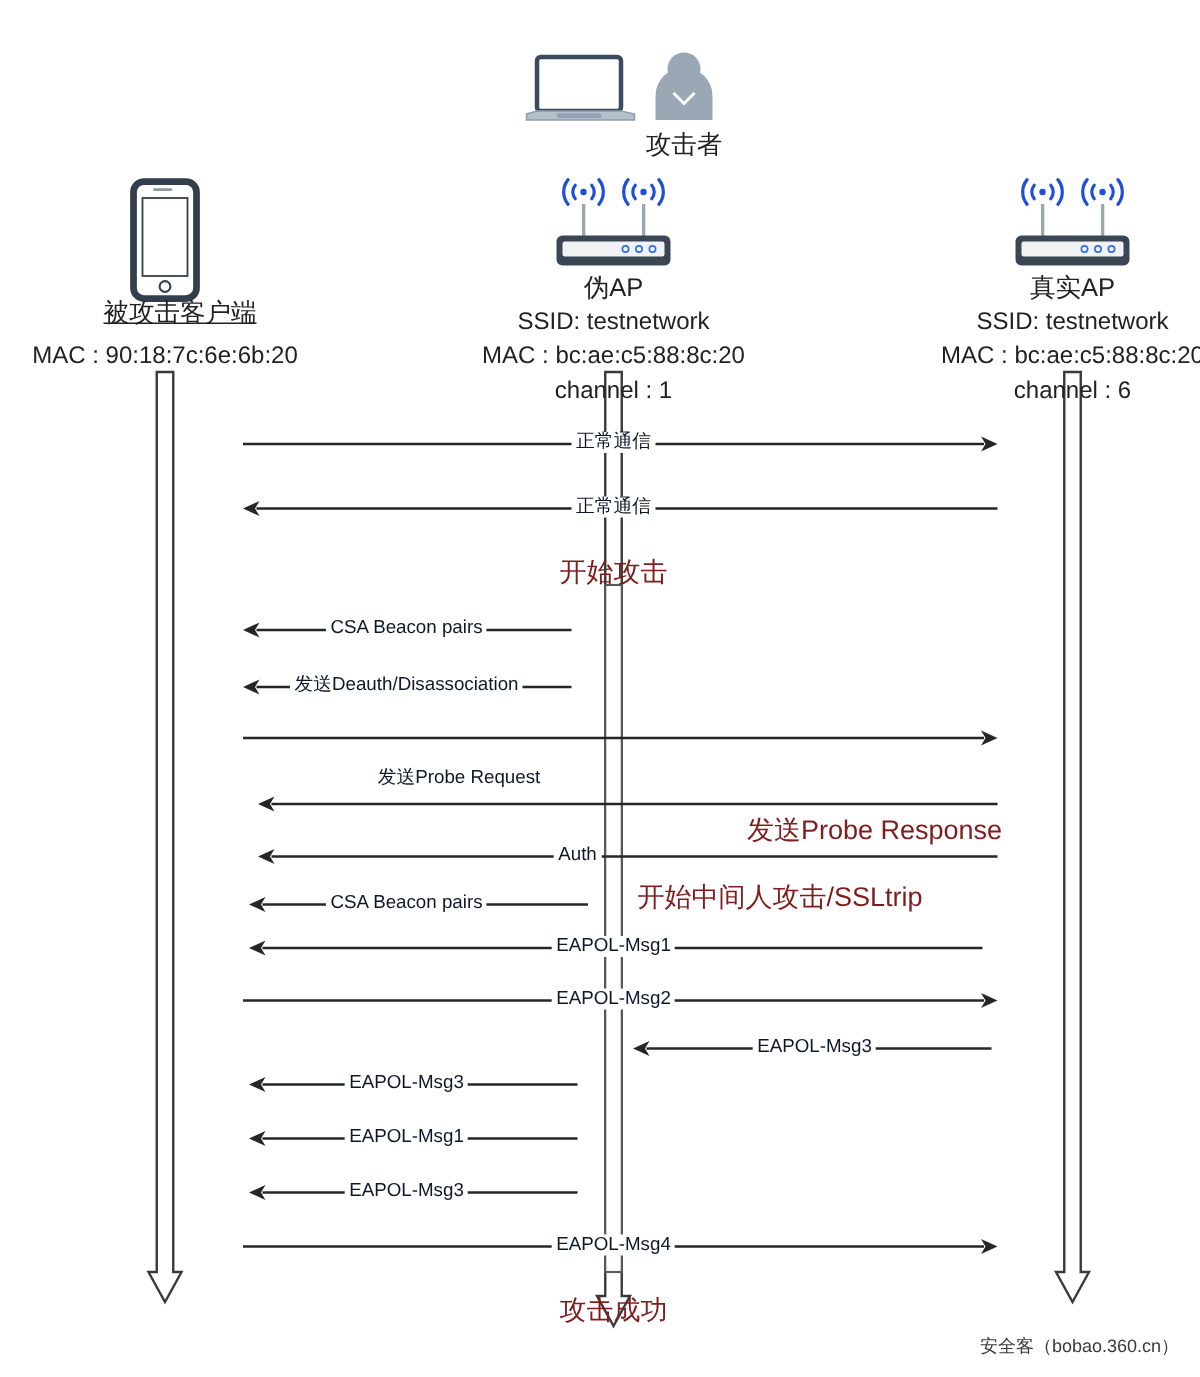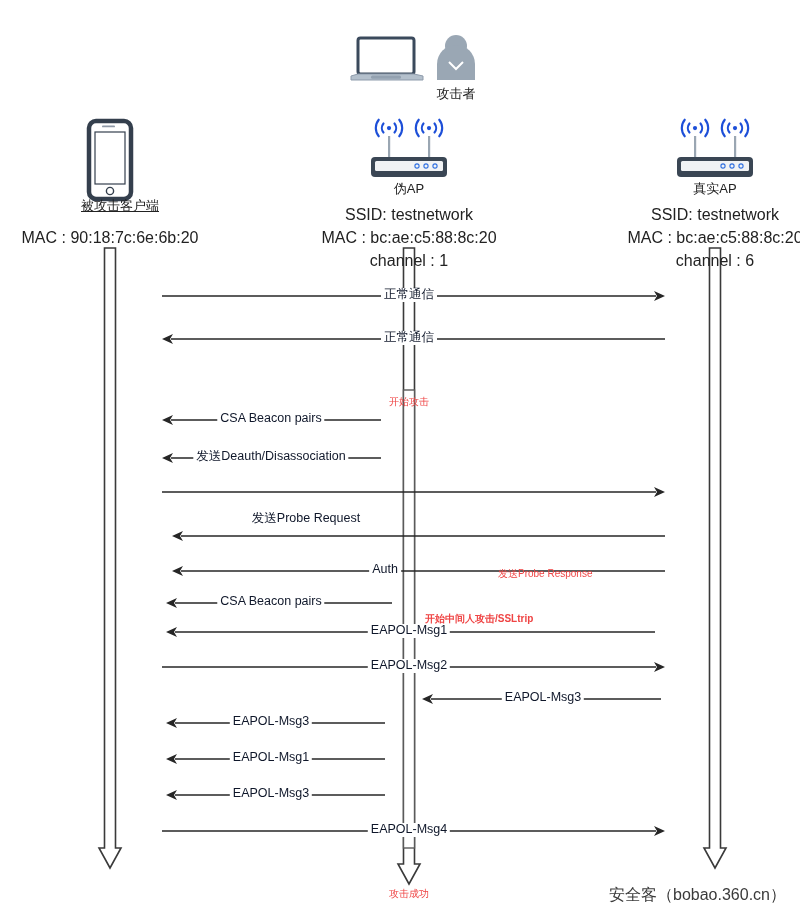--- a/index.html
+++ b/index.html
@@ -18,21 +18,21 @@
   #diagram {
     position: absolute;
     left: 0;
     top: 0;
     width: 800px;
     height: 918px;
   }
   .node-label {
     position: absolute;
     text-align: center;
-    font-size: 13px;
+    font-size: 17px;
     color: #222222;
     white-space: nowrap;
     line-height: 1.25;
   }
   .meta-block {
     position: absolute;
     text-align: center;
     font-size: 16px;
     color: #222222;
     line-height: 1.45;
@@ -43,31 +43,30 @@
     font-size: 12.5px;
     color: #0f172a;
     white-space: nowrap;
     background: #ffffff;
     padding: 0 3px;
     line-height: 1.1;
   }
   .msg-label.center { transform: translateX(-50%); }
   .note-label {
     position: absolute;
-    font-size: 10px;
-    color: #ef4444;
+    font-size: 18px;
+    color: #7f1d1d;
     white-space: nowrap;
     line-height: 1.1;
-    margin-top: 24px;
   }
   .watermark {
     position: absolute;
     right: 14px;
     bottom: 12px;
-    font-size: 16px;
+    font-size: 12px;
     color: #3a3a3a;
     white-space: nowrap;
     text-align: right;
   }
 </style>
 </head>
 <body>
 
 <div id="diagram">
   <svg id="svg-layer" width="800" height="918" viewBox="0 0 800 918" xmlns="http://www.w3.org/2000/svg">
@@ -220,21 +219,21 @@
     <div class="msg-label center" style="left: 385px; top: 563px;">Auth</div>
     <div class="msg-label center" style="left: 271px; top: 595px;">CSA Beacon pairs</div>
     <div class="msg-label center" style="left: 409px; top: 624px;">EAPOL-Msg1</div>
     <div class="msg-label center" style="left: 409px; top: 659px;">EAPOL-Msg2</div>
     <div class="msg-label center" style="left: 543px; top: 691px;">EAPOL-Msg3</div>
     <div class="msg-label center" style="left: 271px; top: 715px;">EAPOL-Msg3</div>
     <div class="msg-label center" style="left: 271px; top: 751px;">EAPOL-Msg1</div>
     <div class="msg-label center" style="left: 271px; top: 787px;">EAPOL-Msg3</div>
     <div class="msg-label center" style="left: 409px; top: 823px;">EAPOL-Msg4</div>
     <div class="note-label " style="top: 372px; left: 409px; transform: translateX(-50%);">开始攻击</div>
-    <div class="note-label" style="top: 589px; left: 425px; font-weight: bold;">开始中间人攻击/SSLtrip</div>
+    <div class="note-label" style="top: 589px; left: 425px;">开始中间人攻击/SSLtrip</div>
     <div class="note-label" style="top: 544px; left: 498px;">发送Probe Response</div>
     <div class="note-label " style="top: 864px; left: 409px; transform: translateX(-50%);">攻击成功</div>
     <div class="node-label" style="left: 120px; top: 198px; transform: translateX(-50%); text-decoration: underline;">被攻击客户端</div>
     <div class="meta-block" style="left: 110px; top: 226px; transform: translateX(-50%);">
       <div>MAC : 90:18:7c:6e:6b:20</div>
     </div>
     <div class="node-label" style="left: 409px; top: 181px; transform: translateX(-50%);">伪AP</div>
     <div class="meta-block" style="left: 409px; top: 203px; transform: translateX(-50%);">
       <div>SSID:  testnetwork</div>
       <div>MAC : bc:ae:c5:88:8c:20</div>

